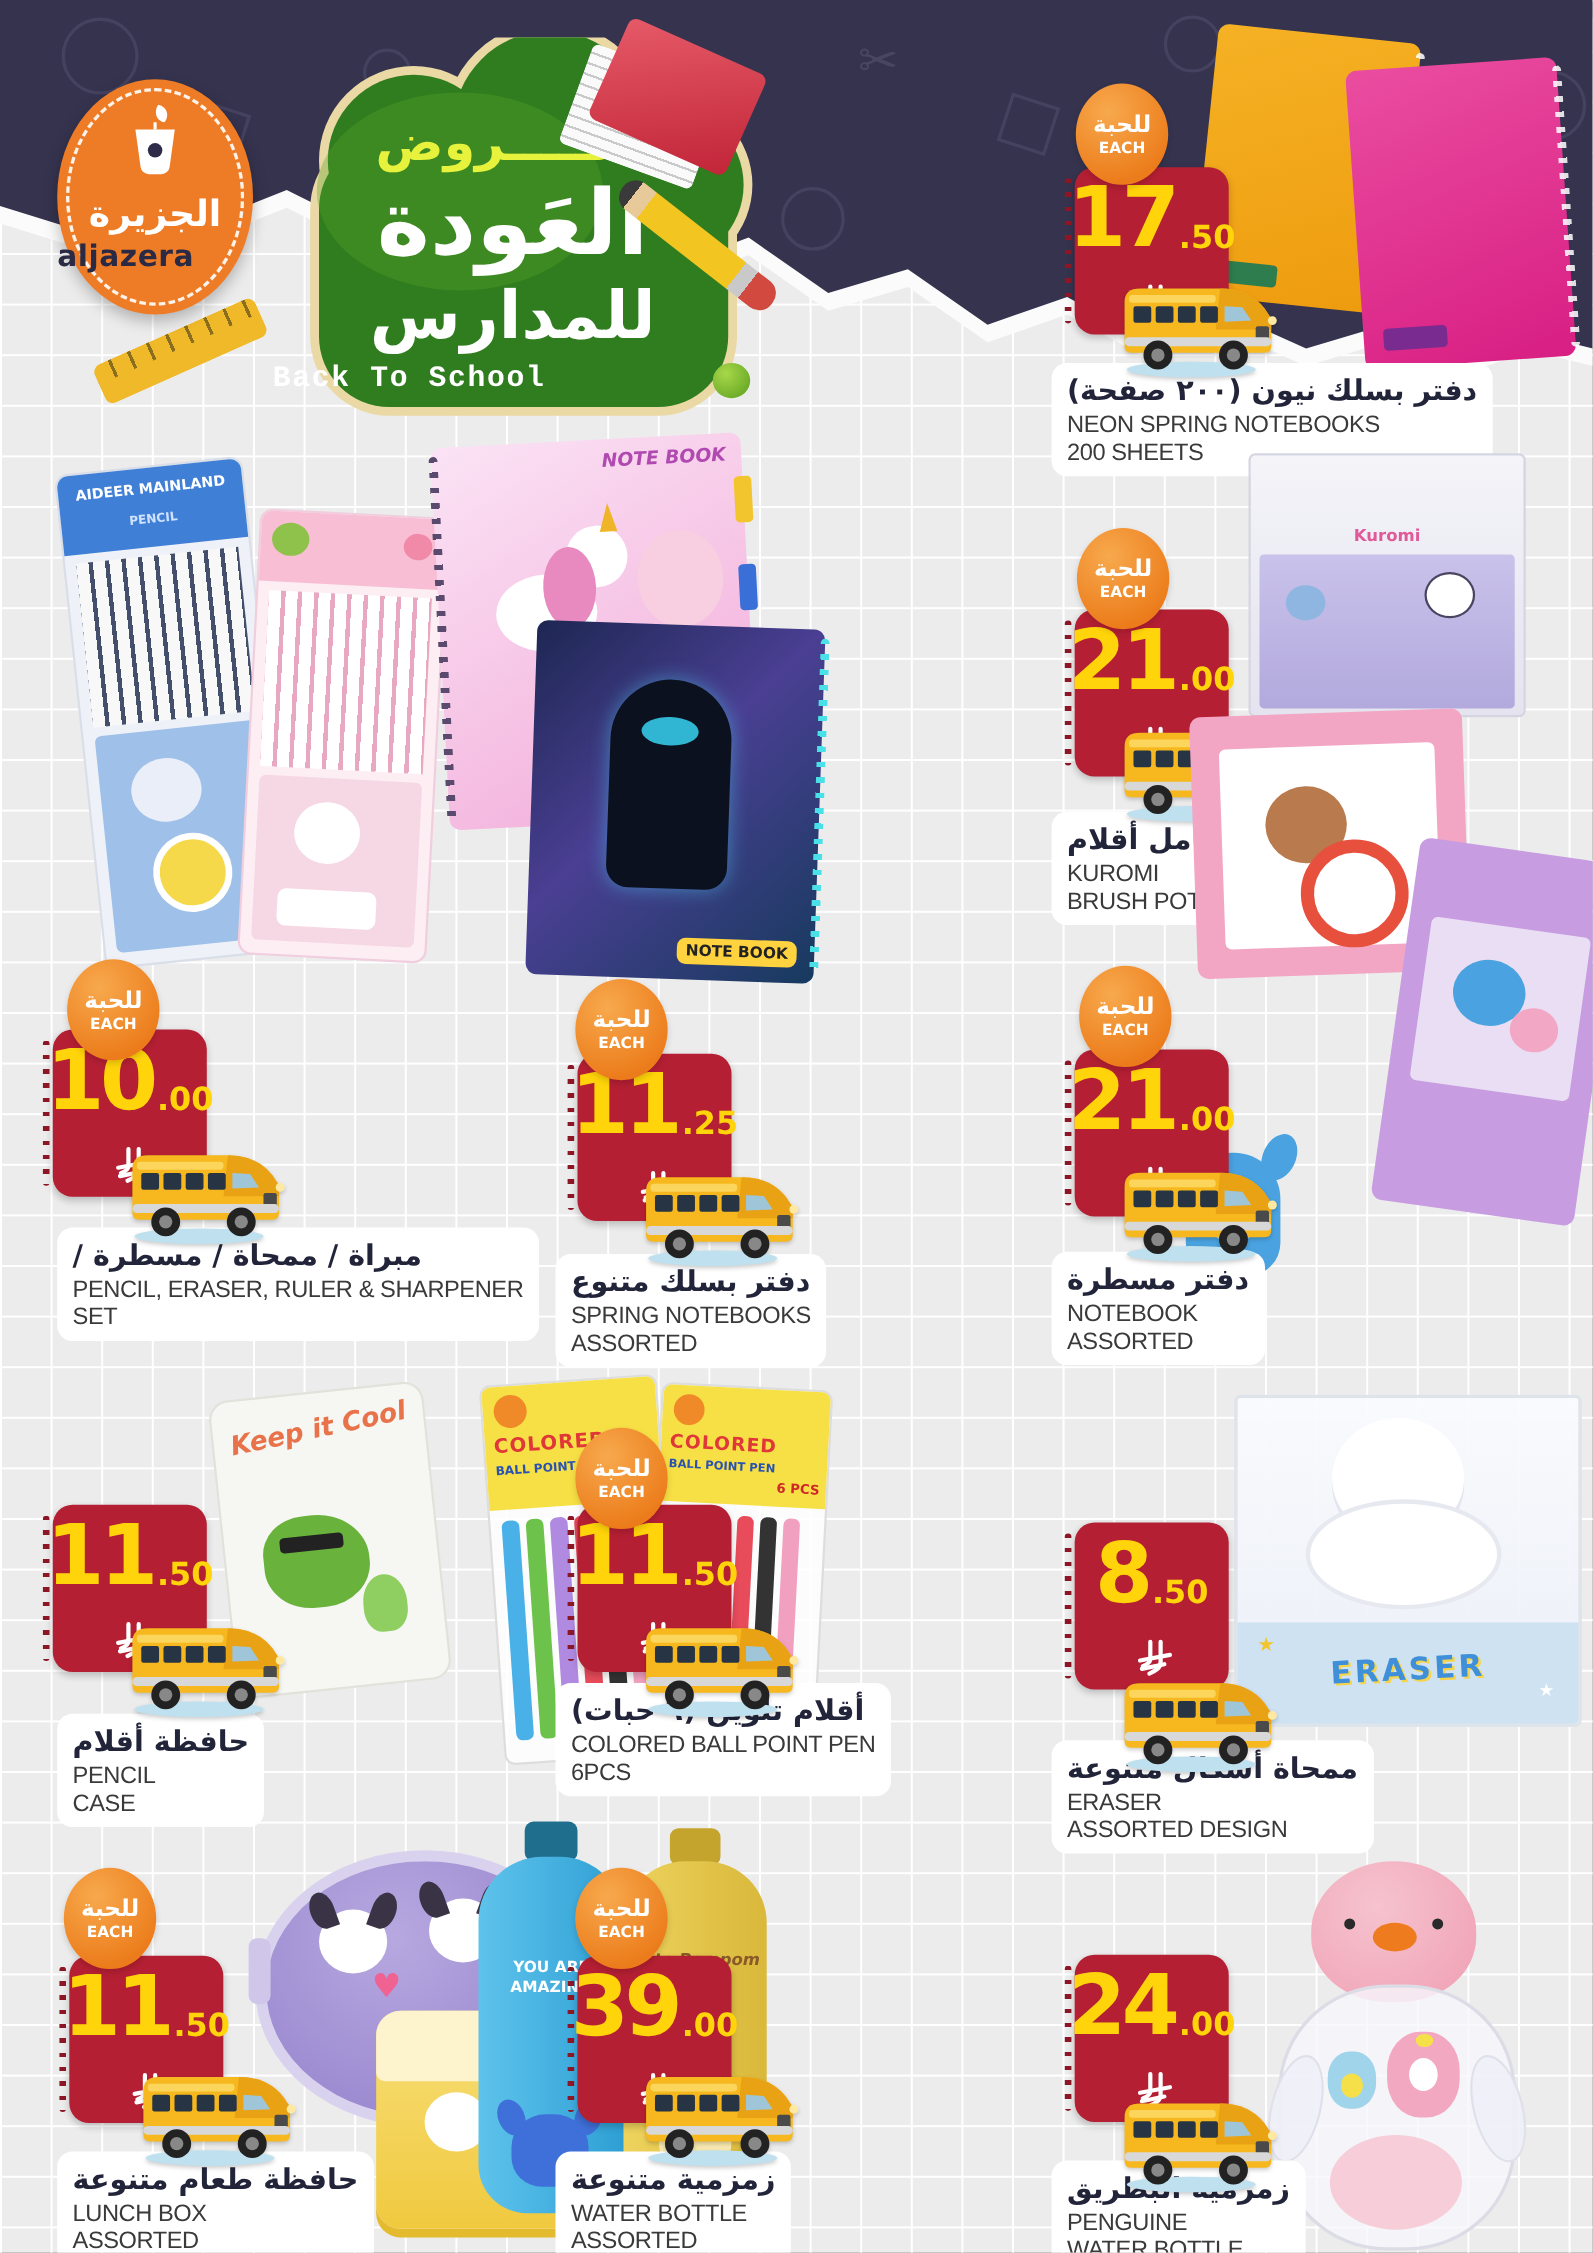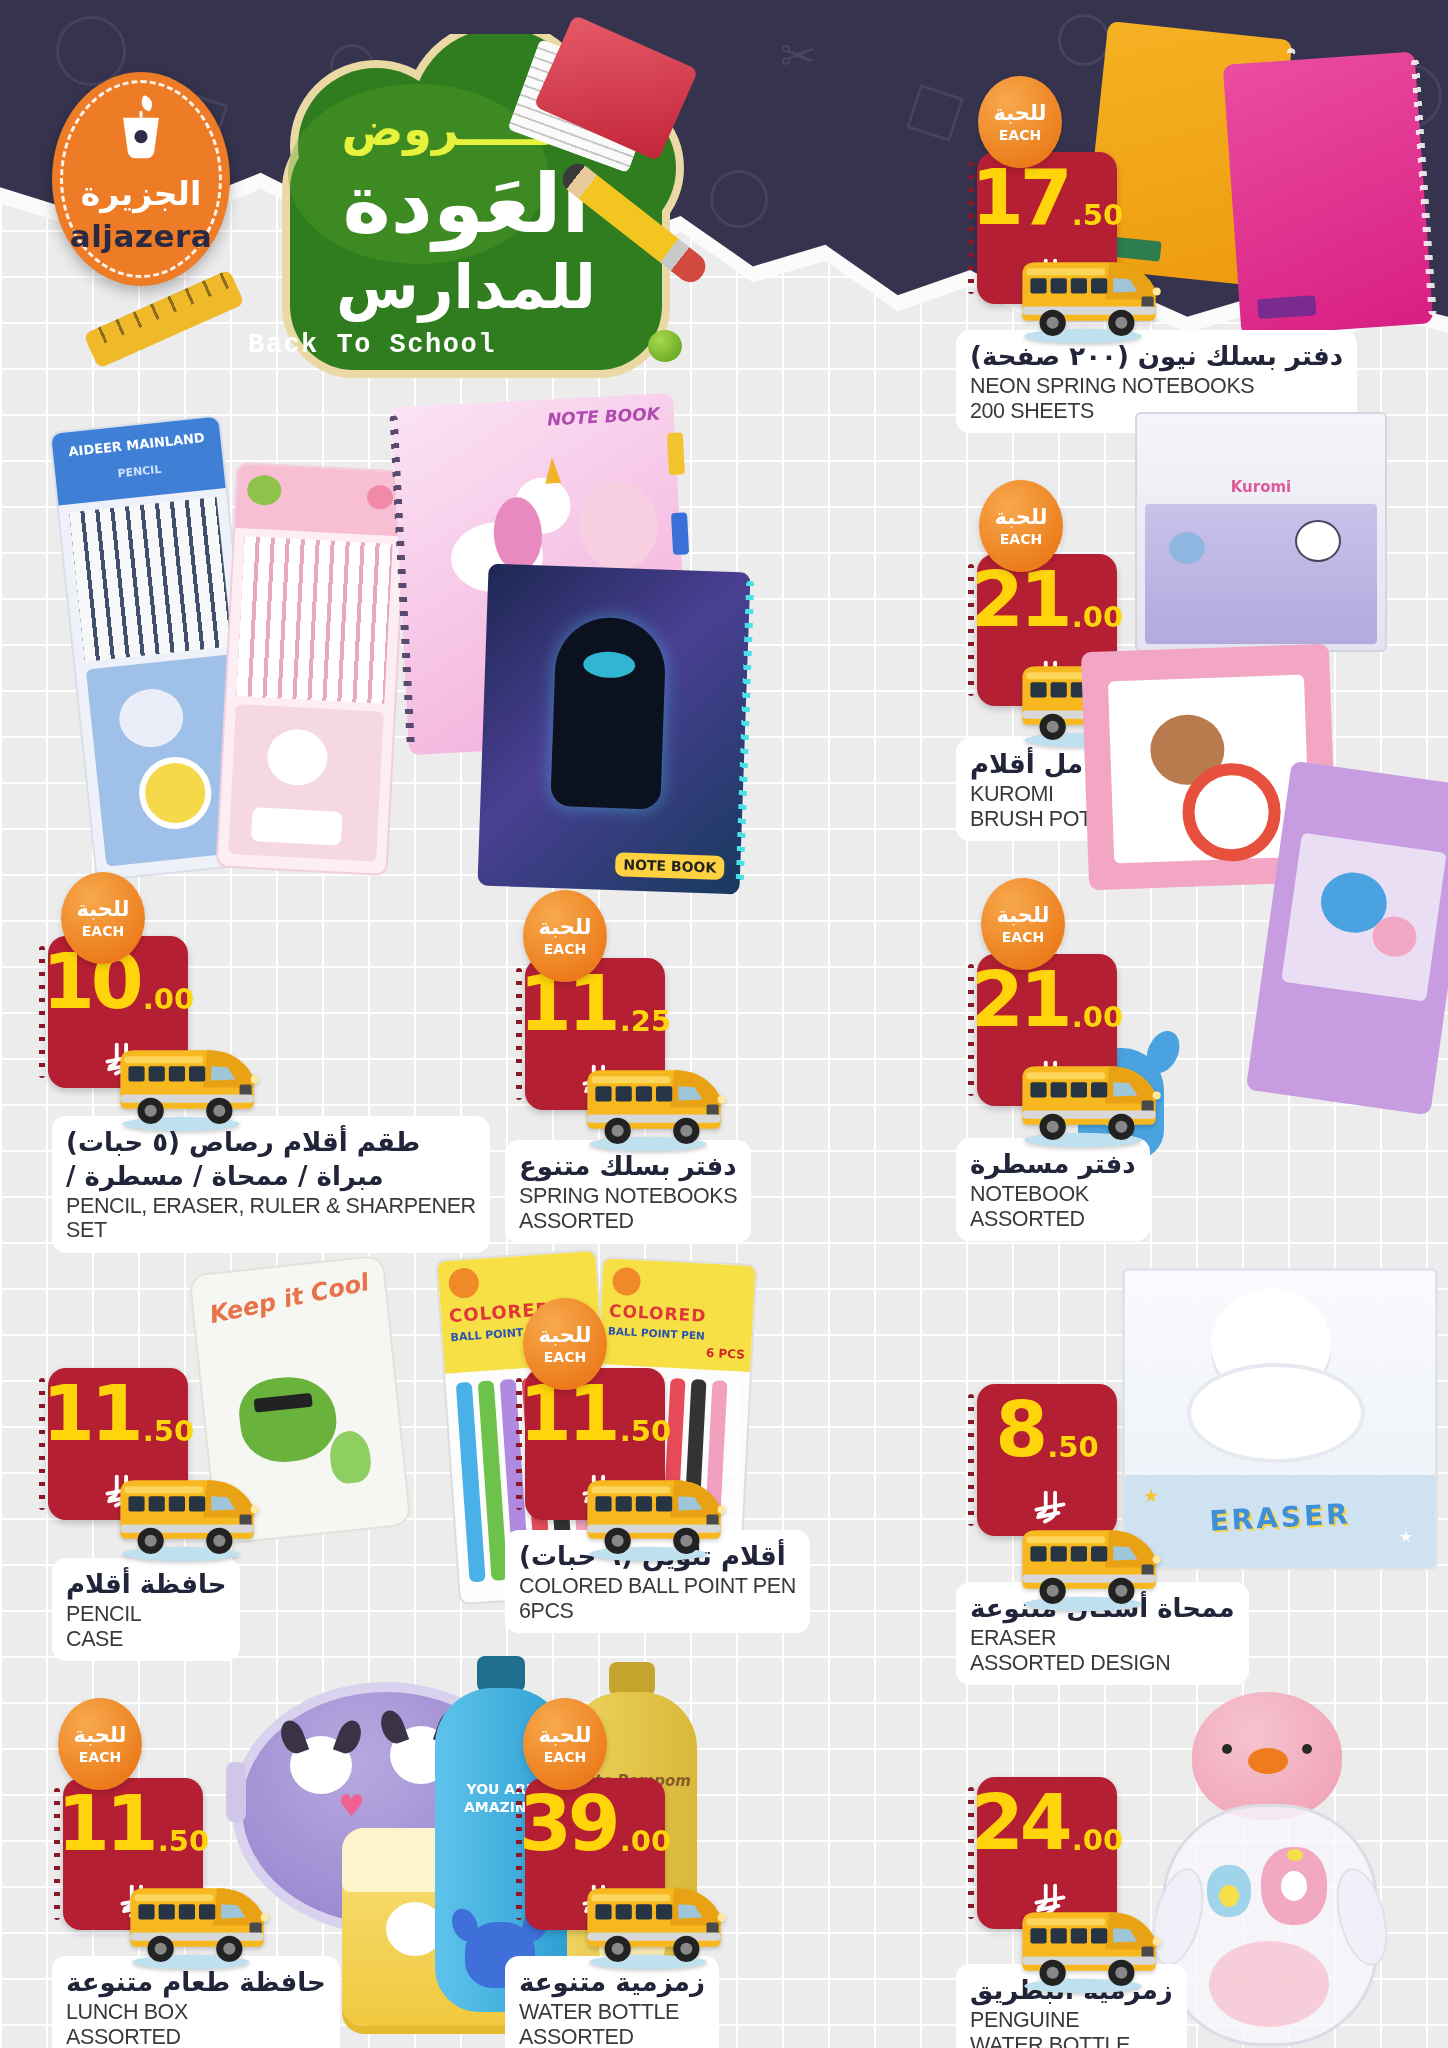--- a/index.html
+++ b/index.html
@@ -14,21 +14,21 @@
   #header{position:absolute;left:0;top:0;width:1448px;height:360px;background:#35334e;z-index:2;}
   .doodle{position:absolute;border:3px solid #504e6e;opacity:.55;}
   .doodle.ring{border-radius:50%;}
   .doodle.sq{transform:rotate(18deg);}
   .doodle.glyph{border:none;color:#55546f;font-size:44px;opacity:.6;}
   
   #logo{position:absolute;left:52px;top:72px;width:178px;height:214px;background:#ee7c26;border-radius:50%;z-index:4;box-shadow:0 6px 14px rgba(0,0,0,.25);text-decoration:underline;}
   #logo .dash{position:absolute;inset:8px;border:3px dashed rgba(255,255,255,.9);border-radius:50%;}
   #logo .cup{position:absolute;left:56px;top:20px;width:66px;height:78px;}
   #logo .ar{position:absolute;left:0;right:0;top:102px;text-align:center;color:#fff;font-size:33px;font-weight:800;}
-  #logo .en{position:absolute;left:0;right:0;top:146px;text-align:center;color:#2b2a44;font-size:31px;font-weight:700;letter-spacing:.5px;}
+  #logo .en{position:absolute;left:0;right:0;top:146px;color:#2b2a44;font-size:27px;font-weight:700;letter-spacing:.5px;}
   
   #board{position:absolute;left:248px;top:34px;width:446px;height:368px;z-index:3;}
   #board .t1{position:absolute;left:0;right:30px;top:68px;text-align:center;color:#e7f23c;font-size:46px;font-weight:800;}
   #board .t2{position:absolute;left:0;right:10px;top:122px;text-align:center;color:#fff;font-size:82px;font-weight:800;}
   #board .t3{position:absolute;left:0;right:10px;top:218px;text-align:center;color:#fff;font-size:60px;font-weight:800;}
   #board .t4{position:absolute;left:0;right:10px;top:296px;text-align:left;color:#fff;font-size:27px;font-weight:700;letter-spacing:1.5px;font-family:Liberation Mono, monospace;}
   #ruler{position:absolute;left:84px;top:300px;width:160px;height:38px;background:#f0b929;border-radius:8px;transform:rotate(-24deg);z-index:3;
     background-image:repeating-linear-gradient(90deg,transparent 0 16px,#8a6d1d 16px 19px);background-size:100% 46%;background-repeat:no-repeat;}
   #book-pages{position:absolute;left:520px;top:58px;width:128px;height:96px;background:#fafafa;border-radius:6px;transform:rotate(20deg);z-index:3;
     background-image:repeating-linear-gradient(#fafafa 0 8px,#c9c9c9 8px 10px);}
@@ -280,21 +280,20 @@
           <rect x="128" y="52" width="12" height="16" rx="2" fill="#4a4a4a"></rect>
           <rect x="10" y="62" width="132" height="8" rx="4" fill="#d8d8d8"></rect>
           <circle cx="40" cy="78" r="13" fill="#222"></circle>
           <circle cx="40" cy="78" r="6" fill="#888"></circle>
           <circle cx="108" cy="78" r="13" fill="#222"></circle>
           <circle cx="108" cy="78" r="6" fill="#888"></circle>
           <circle cx="143" cy="47" r="4" fill="#ffe9a0"></circle>
         </svg>
       </div>
     <div class="desc" style="left:12px;top:716px">
-      <div class="ar">طقم أقلام رصاص (٥ حبات)</div>
       <div class="ar">/ مبراة / ممحاة / مسطرة</div>
       <div class="en">PENCIL, ERASER, RULER &amp; SHARPENER</div>
       <div class="en">SET</div>
     </div>
   </div>
 
   <div class="card" style="left:395px;top:400px;width:350px;height:880px">
     <div class="prod" style="left:5px;top:0;width:282px;height:348px;background:linear-gradient(150deg,#fbe3f5,#f2a9d8);border-radius:10px;transform:rotate(-3deg)">
       <div class="spiral-dark"></div>
       <div style="right:14px;top:10px;color:#b04ab0;font-size:17px;font-weight:800;font-style:italic">NOTE BOOK</div>

